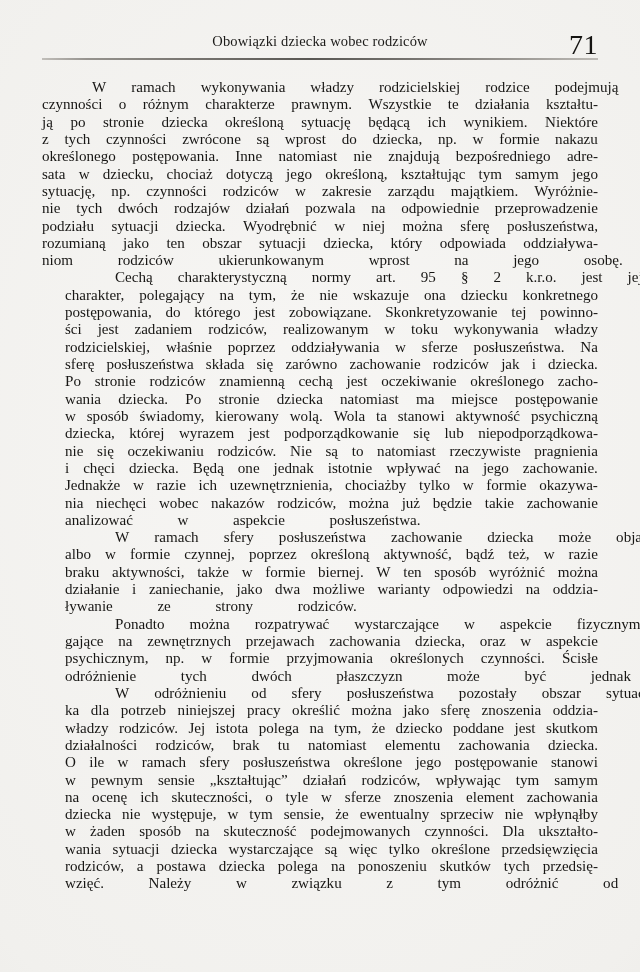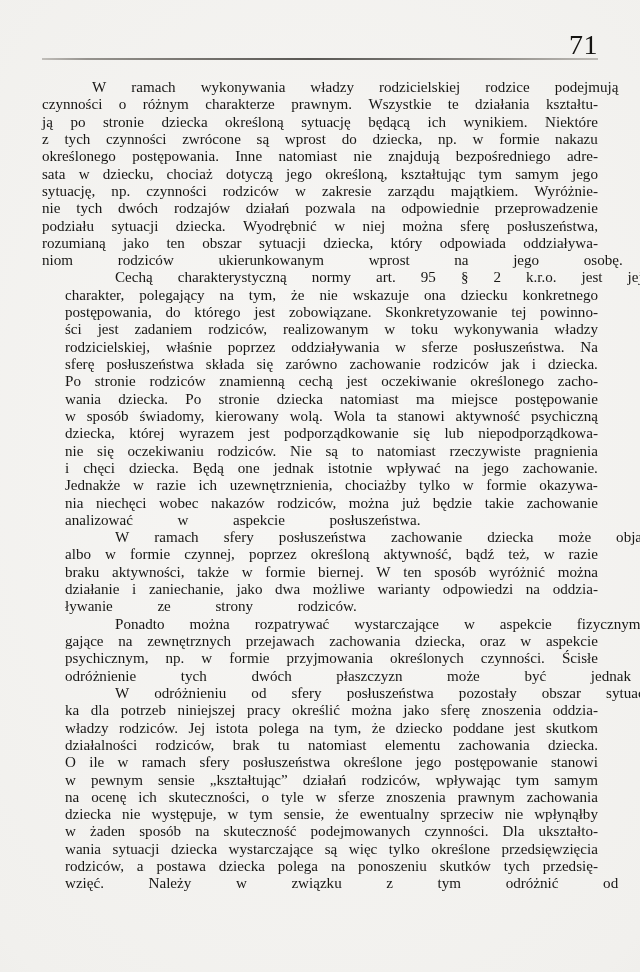--- a/index.html
+++ b/index.html
@@ -125,20 +125,21 @@
   .ln.indent { padding-left: 25px; }
   .w { white-space: pre; }
 </style>
 </head>
 <body>
 
 <div class="page">
   <div class="page-inner">
 
     <div class="running-head">
+      <div class="head-title">Obowiązki dziecka wobec rodziców</div>
       <div class="head-folio">71</div>
       <div class="head-rule"></div>
     </div>
 
     <div class="body-text" id="body-text">
         <div class="para">
           <div class="ln indent">
             <span class="w">W</span>
             <span class="w">ramach</span>
             <span class="w">wykonywania</span>
@@ -606,21 +607,21 @@
           <div class="ln">
             <span class="w">na</span>
             <span class="w">ocenę</span>
             <span class="w">ich</span>
             <span class="w">skuteczności,</span>
             <span class="w">o</span>
             <span class="w">tyle</span>
             <span class="w">w</span>
             <span class="w">sferze</span>
             <span class="w">znoszenia</span>
-            <span class="w">prawnym</span>
+            <span class="w">element</span>
             <span class="w">zachowania</span>
           </div>
           <div class="ln">
             <span class="w">dziecka</span>
             <span class="w">nie</span>
             <span class="w">występuje,</span>
             <span class="w">w</span>
             <span class="w">tym</span>
             <span class="w">sensie,</span>
             <span class="w">że</span>

